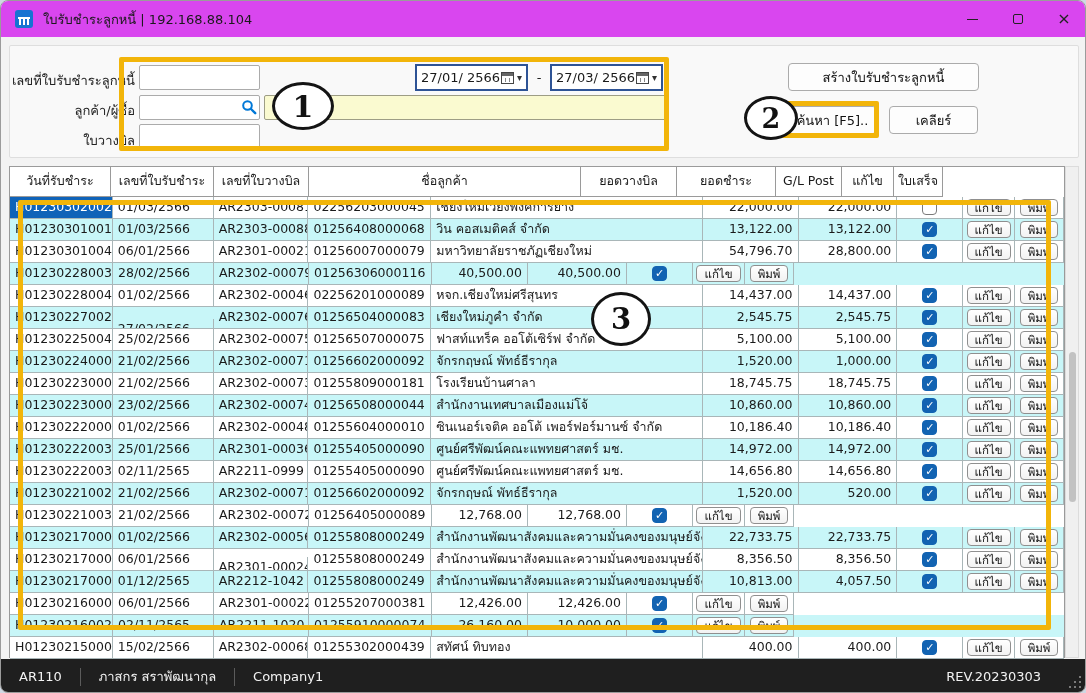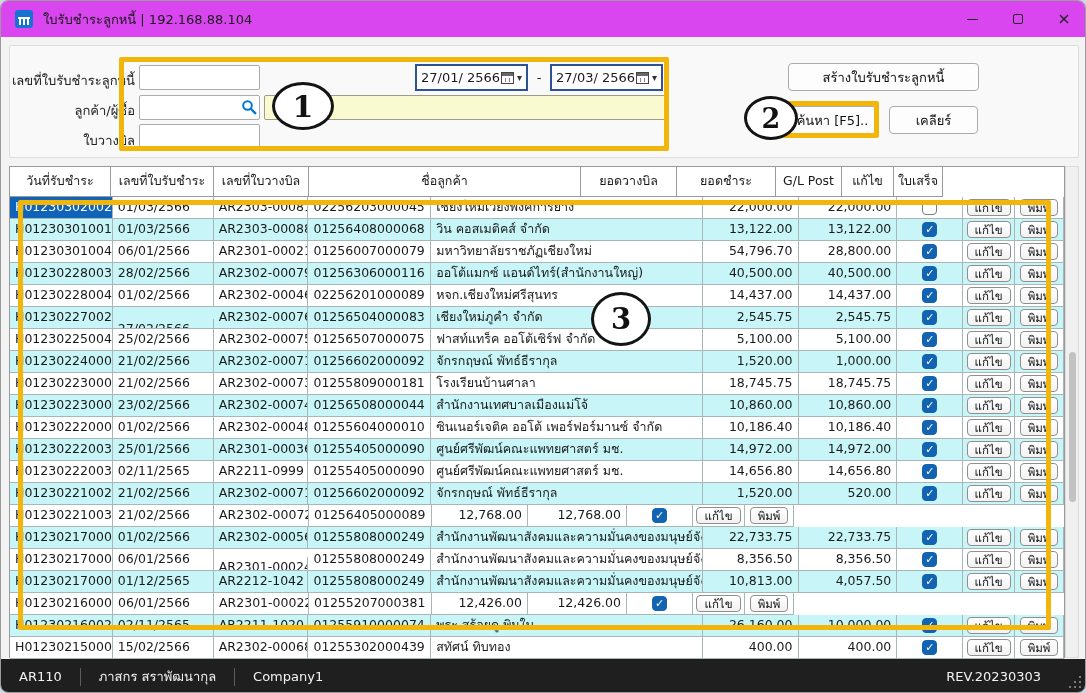--- a/index.html
+++ b/index.html
@@ -177,21 +177,20 @@
           </div>
           <div class="td center" style="width: 49px;">
             <button class="cell-btn">พิมพ์</button>
           </div>
         </div>
         <div class="tr alt">
           <div class="td" style="width: 103px;">H012302280036</div>
           <div class="td" style="width: 101px;">28/02/2566</div>
           <div class="td" style="width: 95px;">AR2302-00079</div>
           <div class="td" style="width: 123px;">01256306000116</div>
-          <div class="td" style="width: 272px;">ออโต้แมกซ์ แอนด์ไทร์(สำนักงานใหญ่)</div>
           <div class="td num" style="width: 96px;">40,500.00</div>
           <div class="td num" style="width: 99px;">40,500.00</div>
           <div class="td center" style="width: 66px;">
             <span class="cb checked">✓</span>
           </div>
           <div class="td center" style="width: 52px;">
             <button class="cell-btn">แก้ไข</button>
           </div>
           <div class="td center" style="width: 49px;">
             <button class="cell-btn">พิมพ์</button>
@@ -463,21 +462,20 @@
           </div>
           <div class="td center" style="width: 49px;">
             <button class="cell-btn">พิมพ์</button>
           </div>
         </div>
         <div class="tr alt">
           <div class="td" style="width: 103px;">H012302160027</div>
           <div class="td" style="width: 101px;">02/11/2565</div>
           <div class="td" style="width: 95px;">AR2211-1020</div>
           <div class="td" style="width: 123px;">01255910000074</div>
-          <div class="td" style="width: 272px;">พระ สร้อยดู พิมใบ</div>
           <div class="td num" style="width: 96px;">26,160.00</div>
           <div class="td num" style="width: 99px;">10,000.00</div>
           <div class="td center" style="width: 66px;">
             <span class="cb checked">✓</span>
           </div>
           <div class="td center" style="width: 52px;">
             <button class="cell-btn">แก้ไข</button>
           </div>
           <div class="td center" style="width: 49px;">
             <button class="cell-btn">พิมพ์</button>

